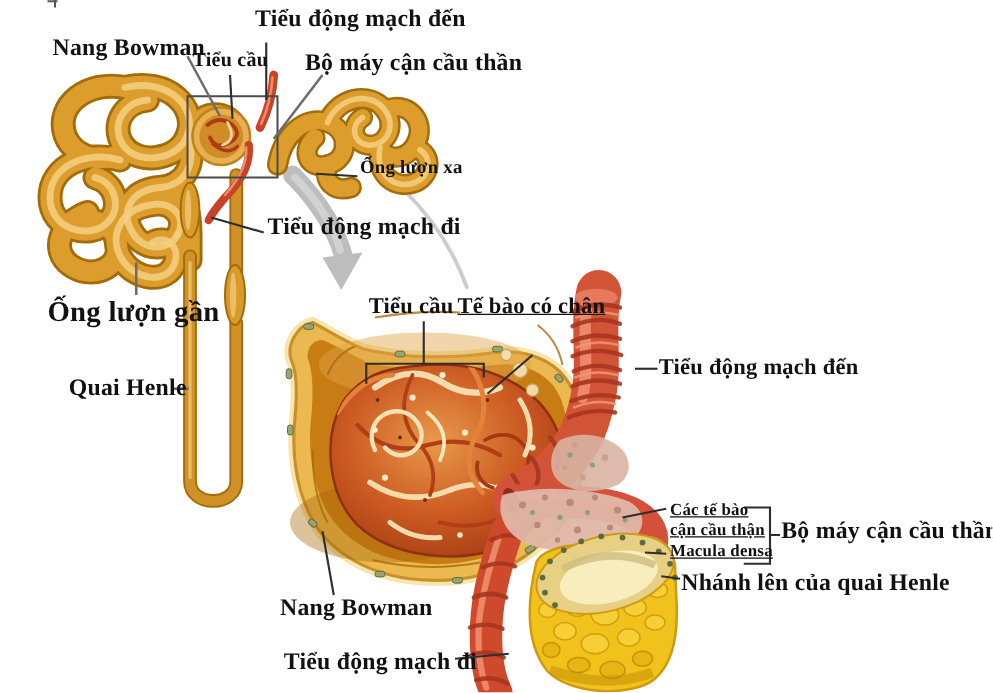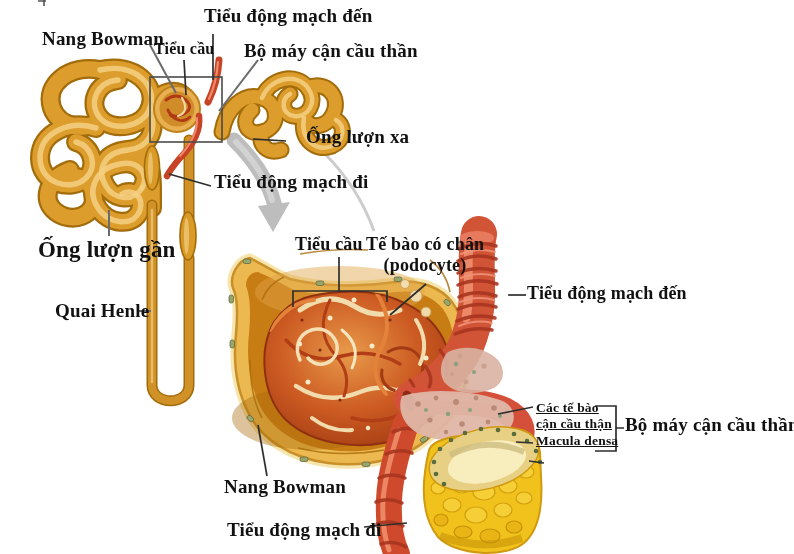--- a/index.html
+++ b/index.html
@@ -2,21 +2,21 @@
 <html style="--c-background: #ffffff; --c-label_text: #111111; --c-tubule_gold: #dc9d2c; --c-vessel_red: #cf4a2e; --c-capsule_amber: #c87c14; --c-cup_yellow: #f1c21b; --c-arrow_gray: #bdbdbd;"><head>
 <meta charset="utf-8">
 <style>
   html,body{margin:0;padding:0;background:#fff;}
   .canvas{position:relative;width:794px;height:554px;background:var(--c-background,#ffffff);overflow:hidden;
           font-family:"Liberation Serif","DejaVu Serif",serif;}
   .art{position:absolute;left:0;top:0;}
   .lbl{position:absolute;font-weight:700;color:var(--c-label_text,#111111);
        white-space:nowrap;line-height:1.18;letter-spacing:.2px;}
   .lbl.small{line-height:1.22;text-decoration:underline;}
-  .center{text-align:center;}
+  .center{text-align:left;text-decoration:underline;}
   
   .tubeO{stroke:#a36c0a;stroke-width:20;fill:none;stroke-linecap:round;stroke-linejoin:round}
   .tubeI{stroke:#dc9d2c;stroke-width:15.5;fill:none;stroke-linecap:round;stroke-linejoin:round}
   .tubeH{stroke:#f4d083;stroke-width:5.5;fill:none;stroke-linecap:round;stroke-linejoin:round;opacity:.85}
   .tubeOm{stroke:#a36c0a;stroke-width:17;fill:none;stroke-linecap:round}
   .tubeIm{stroke:#dc9d2c;stroke-width:13;fill:none;stroke-linecap:round}
   .tubeHm{stroke:#f4d083;stroke-width:4.5;fill:none;stroke-linecap:round;opacity:.85}
   .tubeO2{stroke:#a36c0a;stroke-width:11;fill:none;stroke-linecap:round}
   .tubeI2{stroke:#d09127;stroke-width:8;fill:none;stroke-linecap:round}
   .tubeH2{stroke:#efc878;stroke-width:2.5;fill:none;stroke-linecap:round;opacity:.8}
@@ -344,34 +344,34 @@
     <path class="leader" d="M544,463 L529,461"></path>
     <path class="leader" d="M267,476 L258,425"></path>
     <path class="leader" d="M364,527 L407,523"></path>
   </g>
 </svg>
 
 <div class="lbl" style="left:204px;top:5px;font-size:19px">Tiểu động mạch đến</div>
 <div class="lbl" style="left:42px;top:28px;font-size:19px">Nang Bowman</div>
 <div class="lbl" style="left:154px;top:40px;font-size:16px">Tiểu cầu</div>
 <div class="lbl" style="left:244px;top:40px;font-size:19px">Bộ máy cận cầu thần</div>
-<div class="lbl" style="left:306px;top:126px;font-size:19px">Ống lượn xa</div>
+<div class="lbl" style="left:288px;top:126px;font-size:15px">Ống lượn xa</div>
 <div class="lbl" style="left:214px;top:171px;font-size:19px">Tiểu động mạch đi</div>
 <div class="lbl" style="left:38px;top:236px;font-size:23px">Ống lượn gần</div>
 <div class="lbl" style="left:55px;top:300px;font-size:19px">Quai Henle</div>
 
 <div class="lbl" style="left:295px;top:234px;font-size:18px">Tiểu cầu</div>
 <div class="lbl center" style="left:366px;top:234px;font-size:18px;width:118px">
   <div>Tế bào có chân</div>
-  <div>(podocyte)</div>
 </div>
 <div class="lbl" style="left:527px;top:283px;font-size:18px">Tiểu động mạch đến</div>
 
 <div class="lbl small" style="left:536px;top:400px;font-size:13.5px">
   <div>Các tế bào</div>
   <div>cận cầu thận</div>
   <div>Macula densa</div>
 </div>
 <div class="lbl" style="left:625px;top:414px;font-size:19px">Bộ máy cận cầu thần</div>
+<div class="lbl" style="left:545px;top:456px;font-size:19px">Nhánh lên của quai Henle</div>
 <div class="lbl" style="left:224px;top:476px;font-size:19px">Nang Bowman</div>
 <div class="lbl" style="left:227px;top:519px;font-size:19px">Tiểu động mạch đi</div>
 
 </div>
 
 </body></html>

